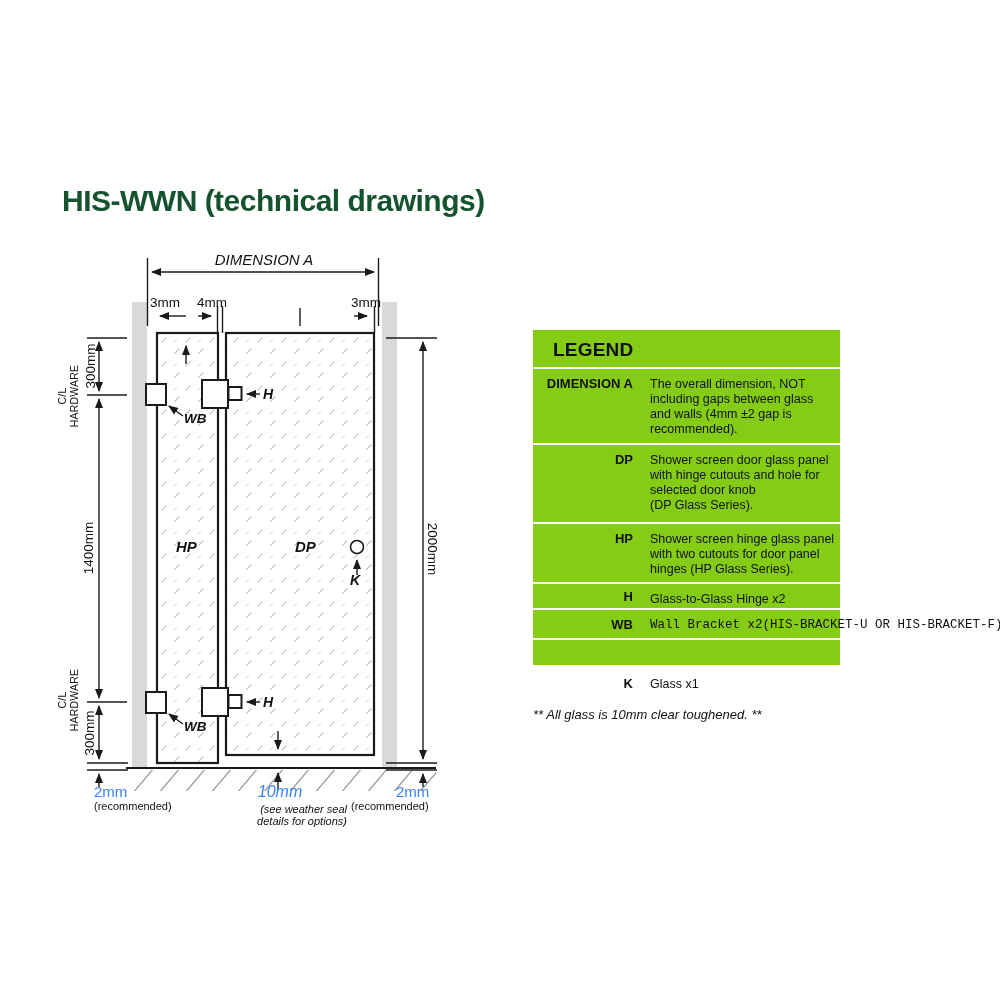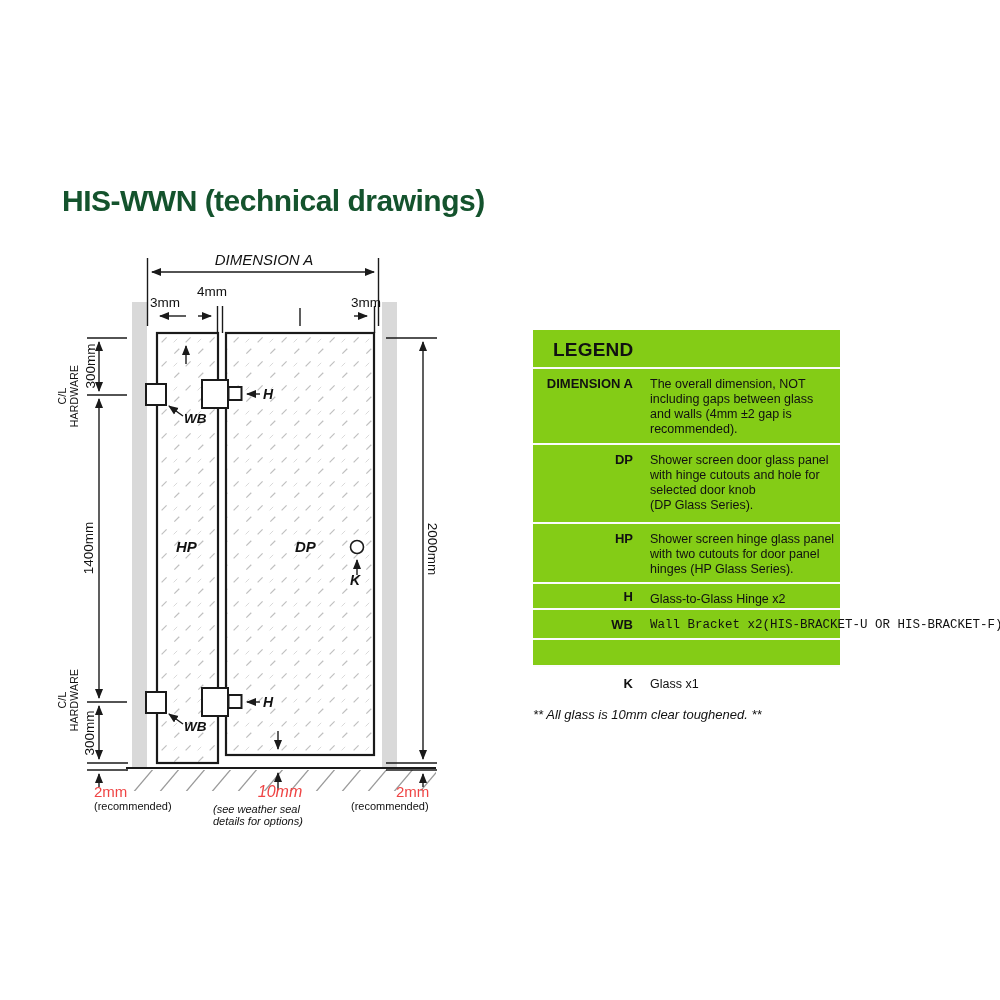--- a/index.html
+++ b/index.html
@@ -15,21 +15,21 @@
   .dimtext{position:absolute;font-size:13.5px;color:#111;white-space:pre;}
   .italic{font-style:italic;}
   .vlabel{
     position:absolute;font-size:13.5px;color:#111;white-space:pre;text-align:center;
     transform:translate(-50%,-50%) rotate(-90deg);line-height:1.12;
   }
   .vlabel.cw{transform:translate(-50%,-50%) rotate(90deg);}
   .clhw{font-size:10.5px;letter-spacing:0.2px;}
   .complabel{position:absolute;font-weight:700;font-style:italic;font-size:14px;color:#111;white-space:nowrap;}
   .smallnote{position:absolute;font-size:11px;color:#111;white-space:pre-line;}
-  .mm2{position:absolute;font-size:15px;color:#ef4444;white-space:nowrap;}
+  .mm2{position:absolute;font-size:15px;color:#3b82f6;white-space:nowrap;}
   
   #legend{
     position:absolute;left:533px;top:330px;width:307px;height:335px;background:#84cc16;
   }
   #legend .lg-head{
     height:37px;box-sizing:border-box;padding:9px 0 0 20px;
     font-size:19px;font-weight:700;letter-spacing:0.2px;
   }
   .lg-row{
     display:flex;box-sizing:border-box;border-top:2px solid #fbfbfb;
@@ -134,37 +134,37 @@
       <line x1="183" y1="724" x2="169" y2="714" marker-end="url(#ah)"></line>
 
       <circle cx="357" cy="547" r="6.5" fill="#ffffff" stroke-width="1.6"></circle>
       <line x1="357" y1="575" x2="357" y2="560" marker-end="url(#ah)"></line>
     </g>
   </svg>
 
   <div class="dimtext italic" style="left:180px;top:251px;width:168px;text-align:center;font-size:15px;">DIMENSION A</div>
 
   <div class="dimtext" style="left:150px;top:295px;">3mm</div>
-  <div class="dimtext" style="left:197px;top:284px;">4mm</div>
+  <div class="dimtext" style="left:197px;top:295px;">4mm</div>
   <div class="dimtext" style="left:351px;top:295px;">3mm</div>
 
   <div class="vlabel" style="left:91px;top:366px;">300mm</div>
   <div class="vlabel clhw" style="left:69px;top:396px;">C/L
 HARDWARE</div>
   <div class="vlabel" style="left:89px;top:548px;">1400mm</div>
   <div class="vlabel clhw" style="left:69px;top:700px;">C/L
 HARDWARE</div>
   <div class="vlabel" style="left:90px;top:733px;">300mm</div>
   <div class="vlabel cw" style="left:432px;top:549px;">2000mm</div>
 
   <div class="mm2" style="left:94px;top:783px;">2mm</div>
   <div class="smallnote" style="left:94px;top:800px;">(recommended)</div>
 
   <div class="mm2 italic" style="left:240px;top:783px;width:80px;text-align:center;font-size:16px;">10mm</div>
-  <div class="smallnote italic" style="left:213px;top:803px;width:134px;text-align:left;">(see weather seal
+  <div class="smallnote italic" style="left:213px;top:803px;width:134px;text-align:right;">(see weather seal
 details for options)</div>
 
   <div class="mm2" style="left:396px;top:783px;">2mm</div>
   <div class="smallnote" style="left:351px;top:800px;">(recommended)</div>
 
   <div class="complabel" style="left:176px;top:538px;font-size:15px;">HP</div>
   <div class="complabel" style="left:295px;top:538px;font-size:15px;">DP</div>
   <div class="complabel" style="left:263px;top:386px;">H</div>
   <div class="complabel" style="left:263px;top:694px;">H</div>
   <div class="complabel" style="left:184px;top:411px;font-size:13.5px;">WB</div>

